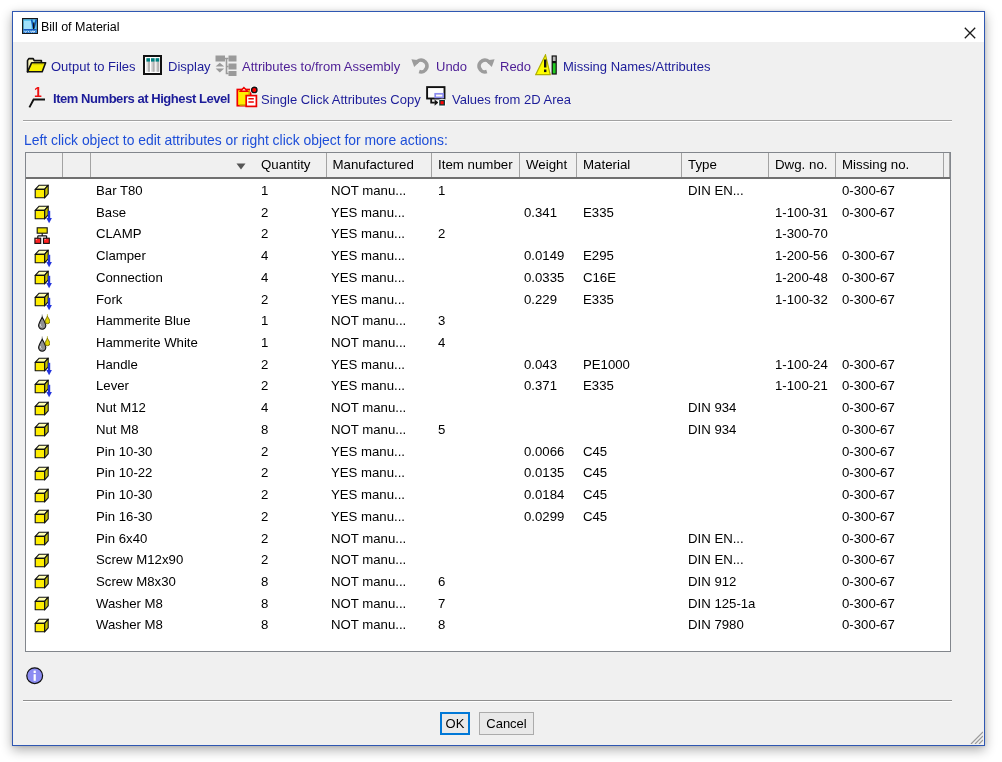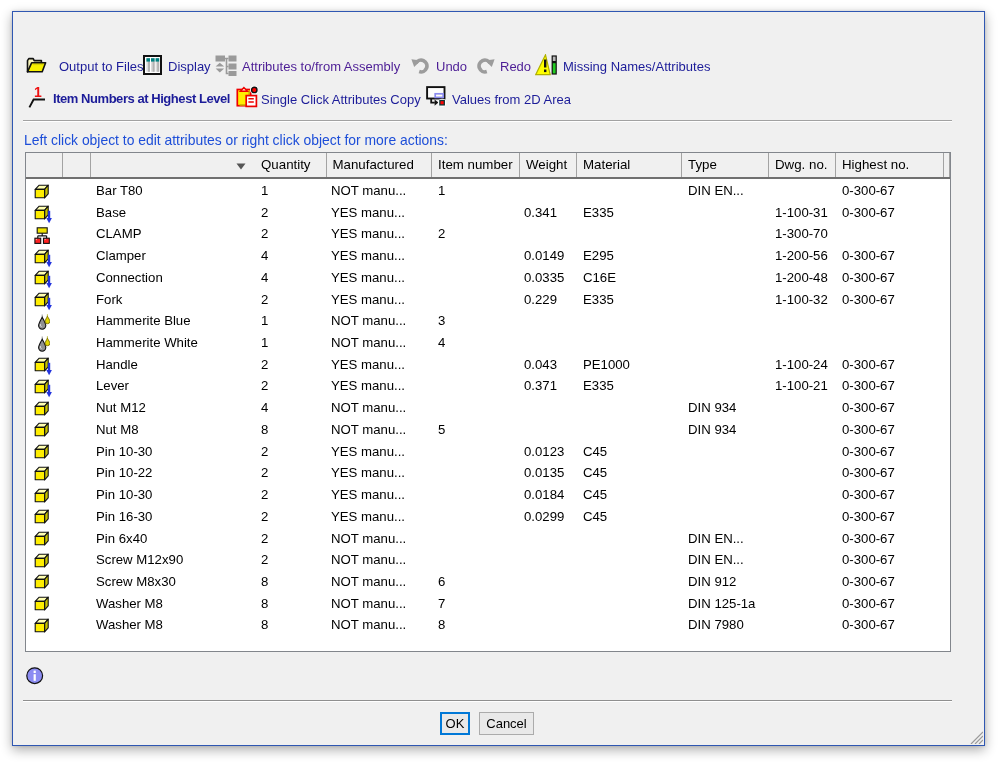--- a/index.html
+++ b/index.html
@@ -13,26 +13,41 @@
 #thead{position:absolute;left:0;top:0;width:924px;height:26px;background:#f0f0f0;border-bottom:2px solid #707070}
 .hc{position:absolute;top:0;height:24px;border-right:1px solid #a3a3a3;font-size:13.3px;color:#000;line-height:24px;white-space:pre}
 .hc span{margin-left:6px}
 .row{position:absolute;left:0;width:924px;height:21.72px}
 .c{position:absolute;top:2px;font-size:13.2px;color:#000;line-height:16px;white-space:pre}
 .ric{position:absolute;left:8px}
 #foot{position:absolute;left:48px;top:655px;width:740px;font-size:13px;color:#000;line-height:16px}
 .btn{position:absolute;top:700px;height:23px;background:#e9e9e9;font-size:13px;color:#000;text-align:center;line-height:20px}
 </style></head><body>
 <div id="dlg">
+<div id="title">
+<span class="abs" style="left:9px;top:6px"><svg width="16" height="16" viewBox="0 0 16 16" style="">
+          <rect x="0.6" y="0.6" width="14.8" height="14.8" fill="#5ec4f0" stroke="#181818" stroke-width="1.2"></rect>
+<rect x="2" y="3" width="7.4" height="8" fill="#9fe0fb"></rect>
+<path d="M9.6 1.5 L11.3 9.5 L12.2 9.5 L14.3 1.5" fill="none" stroke="#1155b4" stroke-width="1.6"></path>
+<path d="M11.8 4.5 L11.6 11.2" stroke="#101010" stroke-width="1.3"></path>
+<rect x="1.4" y="11" width="13.2" height="1.6" fill="#1a57c0"></rect>
+<rect x="1.4" y="12.6" width="13.2" height="2.4" fill="#2e7fd4"></rect>
+<path d="M2.4 12.8 l1.2 1.6 1.2-1.6 M6 12.8 l1 1.6 M8.4 12.8 l1.2 1.6 1.2-1.6 1 1.6 1.2-1.6" stroke="#e8f6ff" stroke-width="0.9" fill="none"></path>
+        </svg></span>
+<span class="txt">Bill of Material</span>
+<svg class="abs" style="left:951px;top:15px" width="12" height="12" viewBox="0 0 12 12">
+        <path d="M0.8 0.8 L11.2 11.2 M11.2 0.8 L0.8 11.2" stroke="#1a1a1a" stroke-width="1.3"></path>
+      </svg>
+</div>
 <span class="abs" style="left:13px;top:44px"><svg width="21" height="18" viewBox="0 0 21 18" style="">
         <path d="M1.5 15.8 L1.5 4.6 L2.8 2.6 L7.2 2.6 L8.2 4.6 L15.4 4.6 L15.4 6.4 L1.5 15.8 Z" fill="#f8f4bc" stroke="#111" stroke-width="1.6" stroke-linejoin="round"></path>
 <path d="M5.6 6.8 L19.6 6.8 L16.2 15.8 L1.5 15.8 Z" fill="#f6f000" stroke="#111" stroke-width="1.6" stroke-linejoin="round"></path>
 <path d="M6.8 8.6 L17.8 8.6" stroke="#d8d200" stroke-width="1"></path>
       </svg></span>
-<span class="tb" style="left:46px;top:47px">Output to Files</span>
+<span class="tb" style="left:38px;top:47px">Output to Files</span>
 <span class="abs" style="left:130px;top:43px"><svg width="19" height="20" viewBox="0 0 19 20" style="">
         <rect x="1" y="1" width="17" height="18" fill="#fff" stroke="#111" stroke-width="2"></rect>
 <g>
           <rect x="3.4" y="3.2" width="3.6" height="13.6" fill="#dcdcdc"></rect>
           <rect x="8.0" y="3.2" width="3.6" height="13.6" fill="#dcdcdc"></rect>
           <rect x="12.6" y="3.2" width="3.6" height="13.6" fill="#dcdcdc"></rect>
         </g>
 <g fill="#b2b2b2">
           <rect x="5.0" y="6.4" width="2.0" height="10.4"></rect>
           <rect x="9.6" y="6.4" width="2.0" height="10.4"></rect>
@@ -108,21 +123,21 @@
 <div id="thead">
 <div class="hc" style="left:0px;width:37px"><span></span></div>
 <div class="hc" style="left:37px;width:28px"><span></span></div>
 <div class="hc" style="left:229px;width:71.5px"><span>Quantity</span></div>
 <div class="hc" style="left:300.5px;width:105.5px"><span>Manufactured</span></div>
 <div class="hc" style="left:406px;width:88px"><span>Item number</span></div>
 <div class="hc" style="left:494px;width:57px"><span>Weight</span></div>
 <div class="hc" style="left:551px;width:105px"><span>Material</span></div>
 <div class="hc" style="left:656px;width:87px"><span>Type</span></div>
 <div class="hc" style="left:743px;width:67px"><span>Dwg. no.</span></div>
-<div class="hc" style="left:810px;width:108px"><span>Highest no.</span></div>
+<div class="hc" style="left:810px;width:108px"><span>Missing no.</span></div>
 <div class="hc" style="left:918px;width:6px"><span></span></div>
 <svg class="abs" style="left:210px;top:10px" width="10" height="7" viewBox="0 0 10 7">
           <polygon points="0.5,0.5 9.5,0.5 5,6.5" fill="#555"></polygon>
         </svg>
 </div>
 <div class="row" style="top:28.00px">
 <span class="ric" style="top:2.5px"><svg width="16" height="16" viewBox="0 0 16 16" style="">
             <polygon points="5.2,1.2 14.2,1.2 10.6,5.4 1.2,5.4" fill="#ffffb0" stroke="#111" stroke-width="1.1" stroke-linejoin="round"></polygon>
 <polygon points="10.6,5.4 14.2,1.2 14.2,9.8 10.6,13.8" fill="#c8c400" stroke="#111" stroke-width="1.1" stroke-linejoin="round"></polygon>
 <rect x="1.2" y="5.4" width="9.4" height="8.4" fill="#ffee00" stroke="#111" stroke-width="1.1" stroke-linejoin="round"></rect>
@@ -310,21 +325,21 @@
 </div>
 <div class="row" style="top:288.64px">
 <span class="ric" style="top:2.5px"><svg width="16" height="16" viewBox="0 0 16 16" style="">
             <polygon points="5.2,1.2 14.2,1.2 10.6,5.4 1.2,5.4" fill="#ffffb0" stroke="#111" stroke-width="1.1" stroke-linejoin="round"></polygon>
 <polygon points="10.6,5.4 14.2,1.2 14.2,9.8 10.6,13.8" fill="#c8c400" stroke="#111" stroke-width="1.1" stroke-linejoin="round"></polygon>
 <rect x="1.2" y="5.4" width="9.4" height="8.4" fill="#ffee00" stroke="#111" stroke-width="1.1" stroke-linejoin="round"></rect>
           </svg></span>
 <span class="c" style="left:70px">Pin 10-30</span>
 <span class="c" style="left:235px">2</span>
 <span class="c" style="left:305px">YES manu...</span>
-<span class="c" style="left:498px">0.0123</span>
+<span class="c" style="left:498px">0.0066</span>
 <span class="c" style="left:557px">C45</span>
 <span class="c" style="left:816px">0-300-67</span>
 </div>
 <div class="row" style="top:310.36px">
 <span class="ric" style="top:2.5px"><svg width="16" height="16" viewBox="0 0 16 16" style="">
             <polygon points="5.2,1.2 14.2,1.2 10.6,5.4 1.2,5.4" fill="#ffffb0" stroke="#111" stroke-width="1.1" stroke-linejoin="round"></polygon>
 <polygon points="10.6,5.4 14.2,1.2 14.2,9.8 10.6,13.8" fill="#c8c400" stroke="#111" stroke-width="1.1" stroke-linejoin="round"></polygon>
 <rect x="1.2" y="5.4" width="9.4" height="8.4" fill="#ffee00" stroke="#111" stroke-width="1.1" stroke-linejoin="round"></rect>
           </svg></span>
 <span class="c" style="left:70px">Pin 10-22</span>

